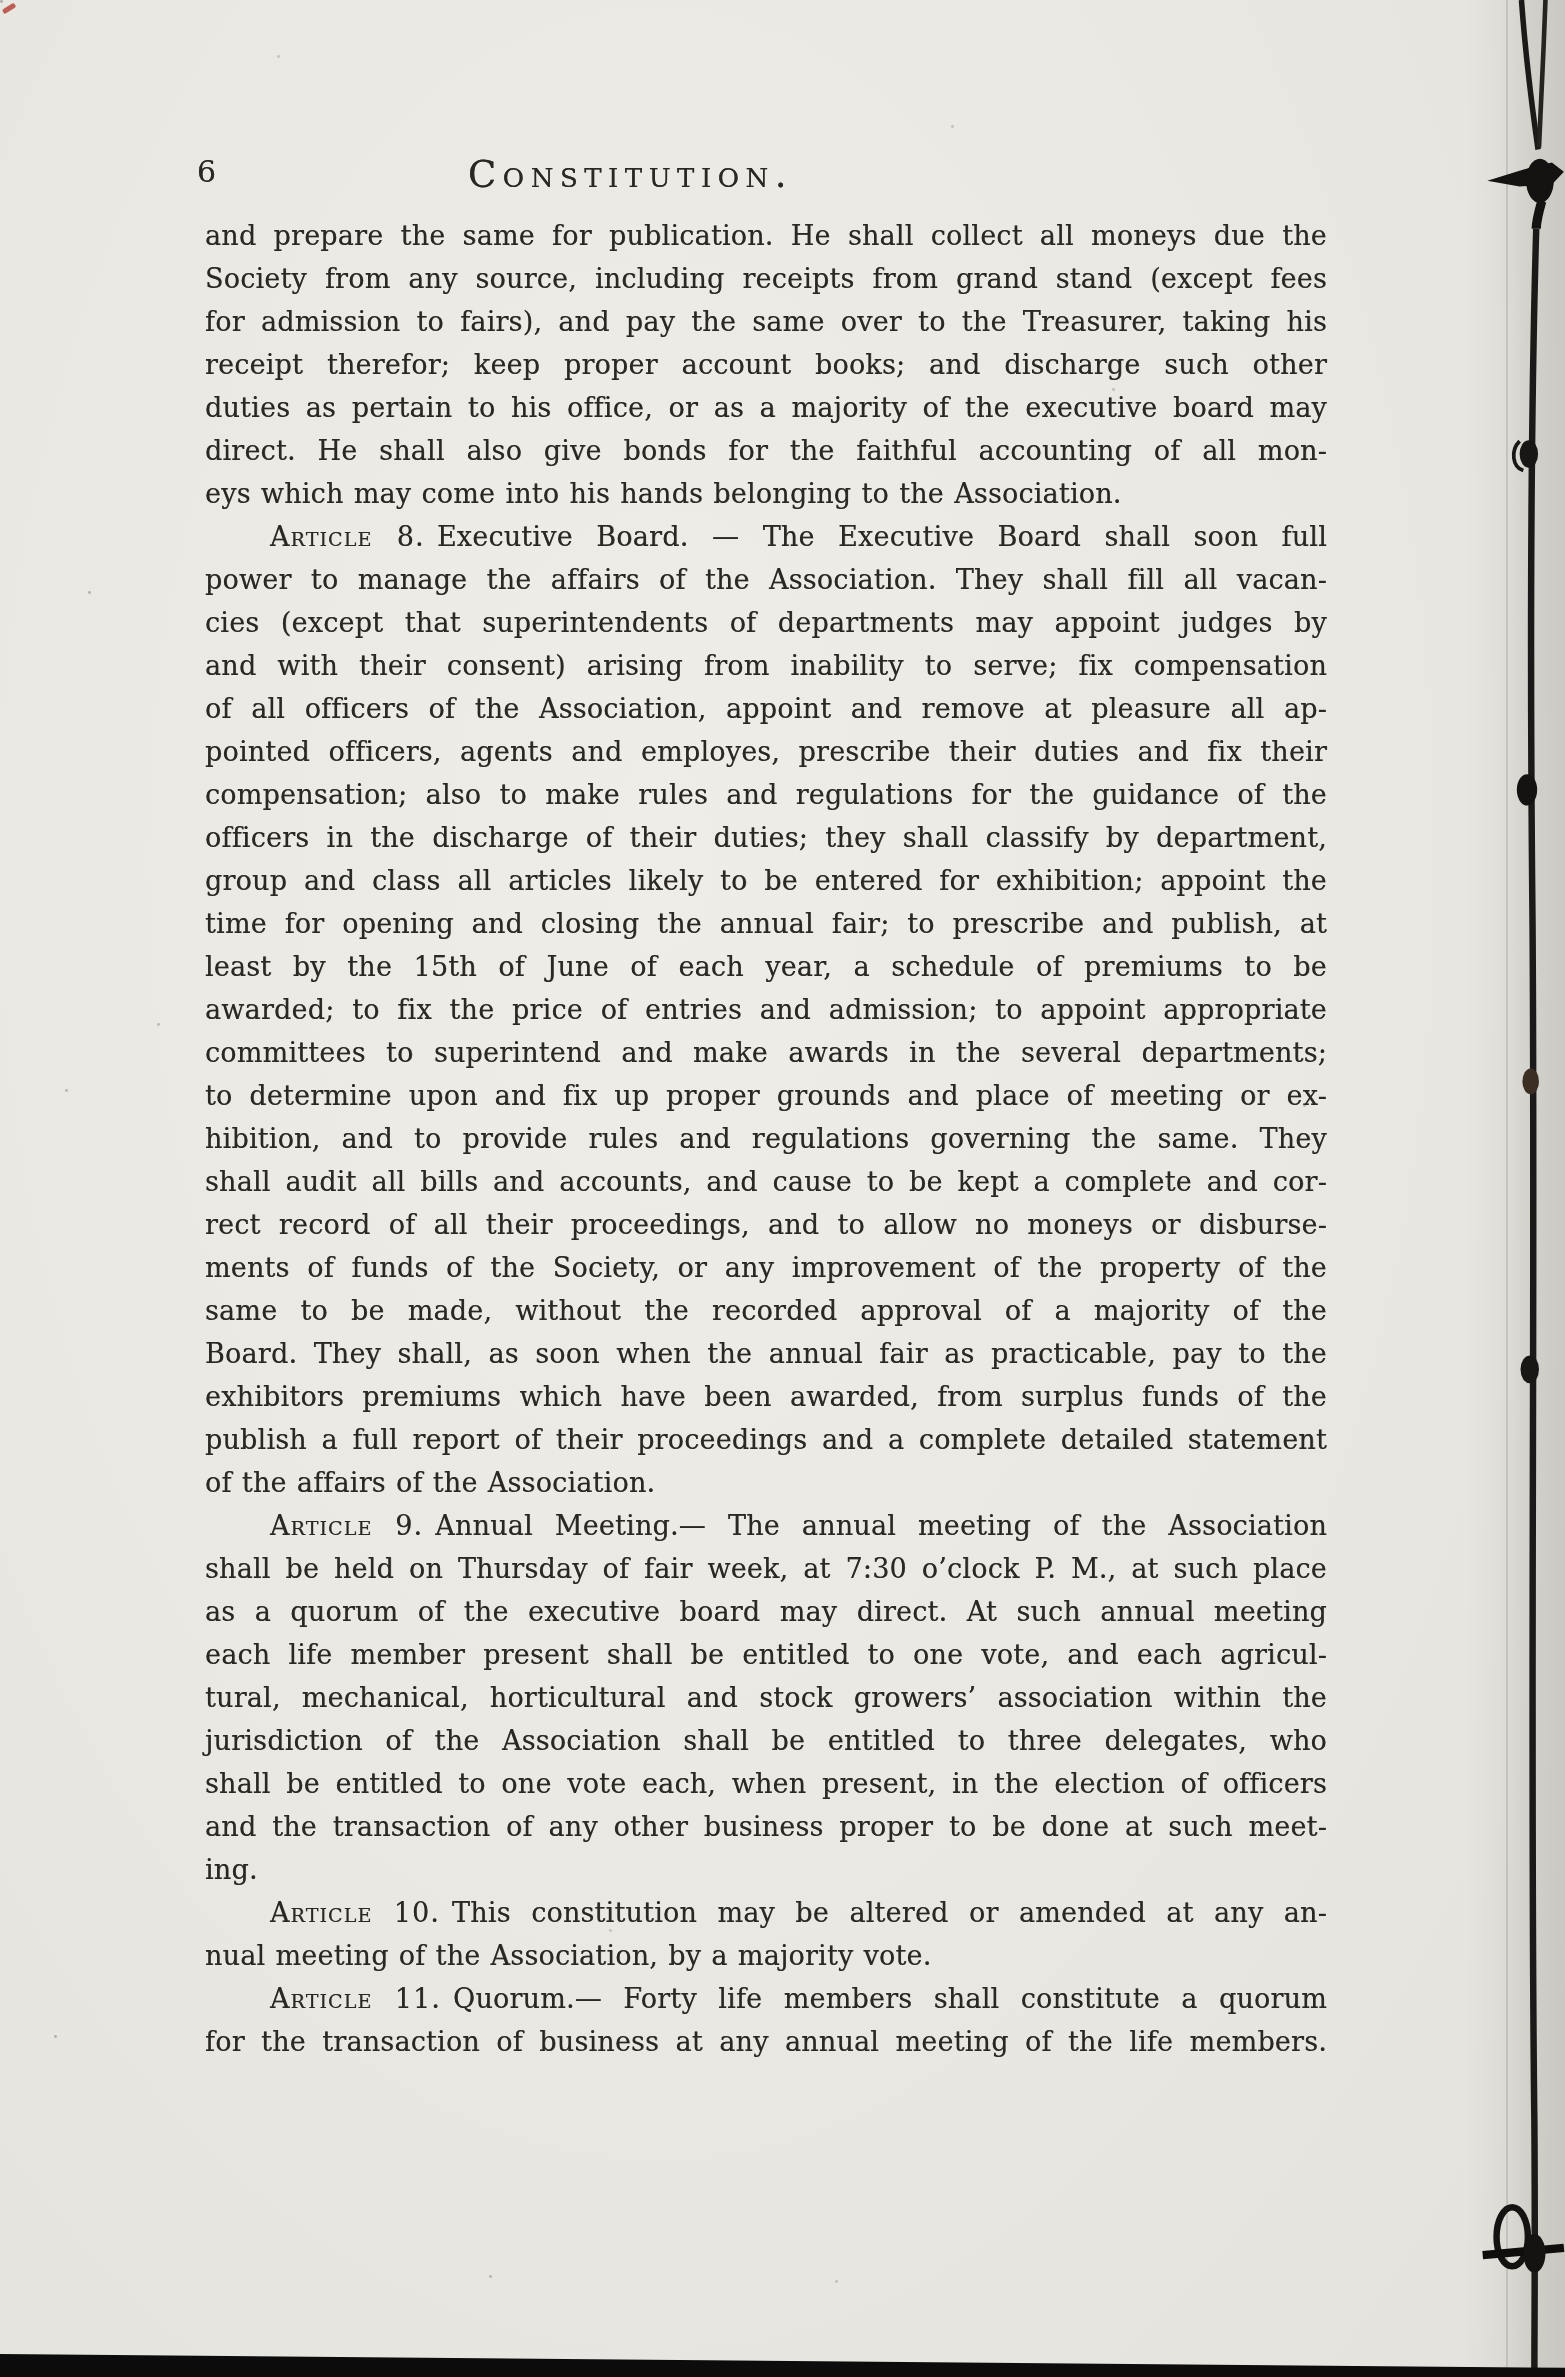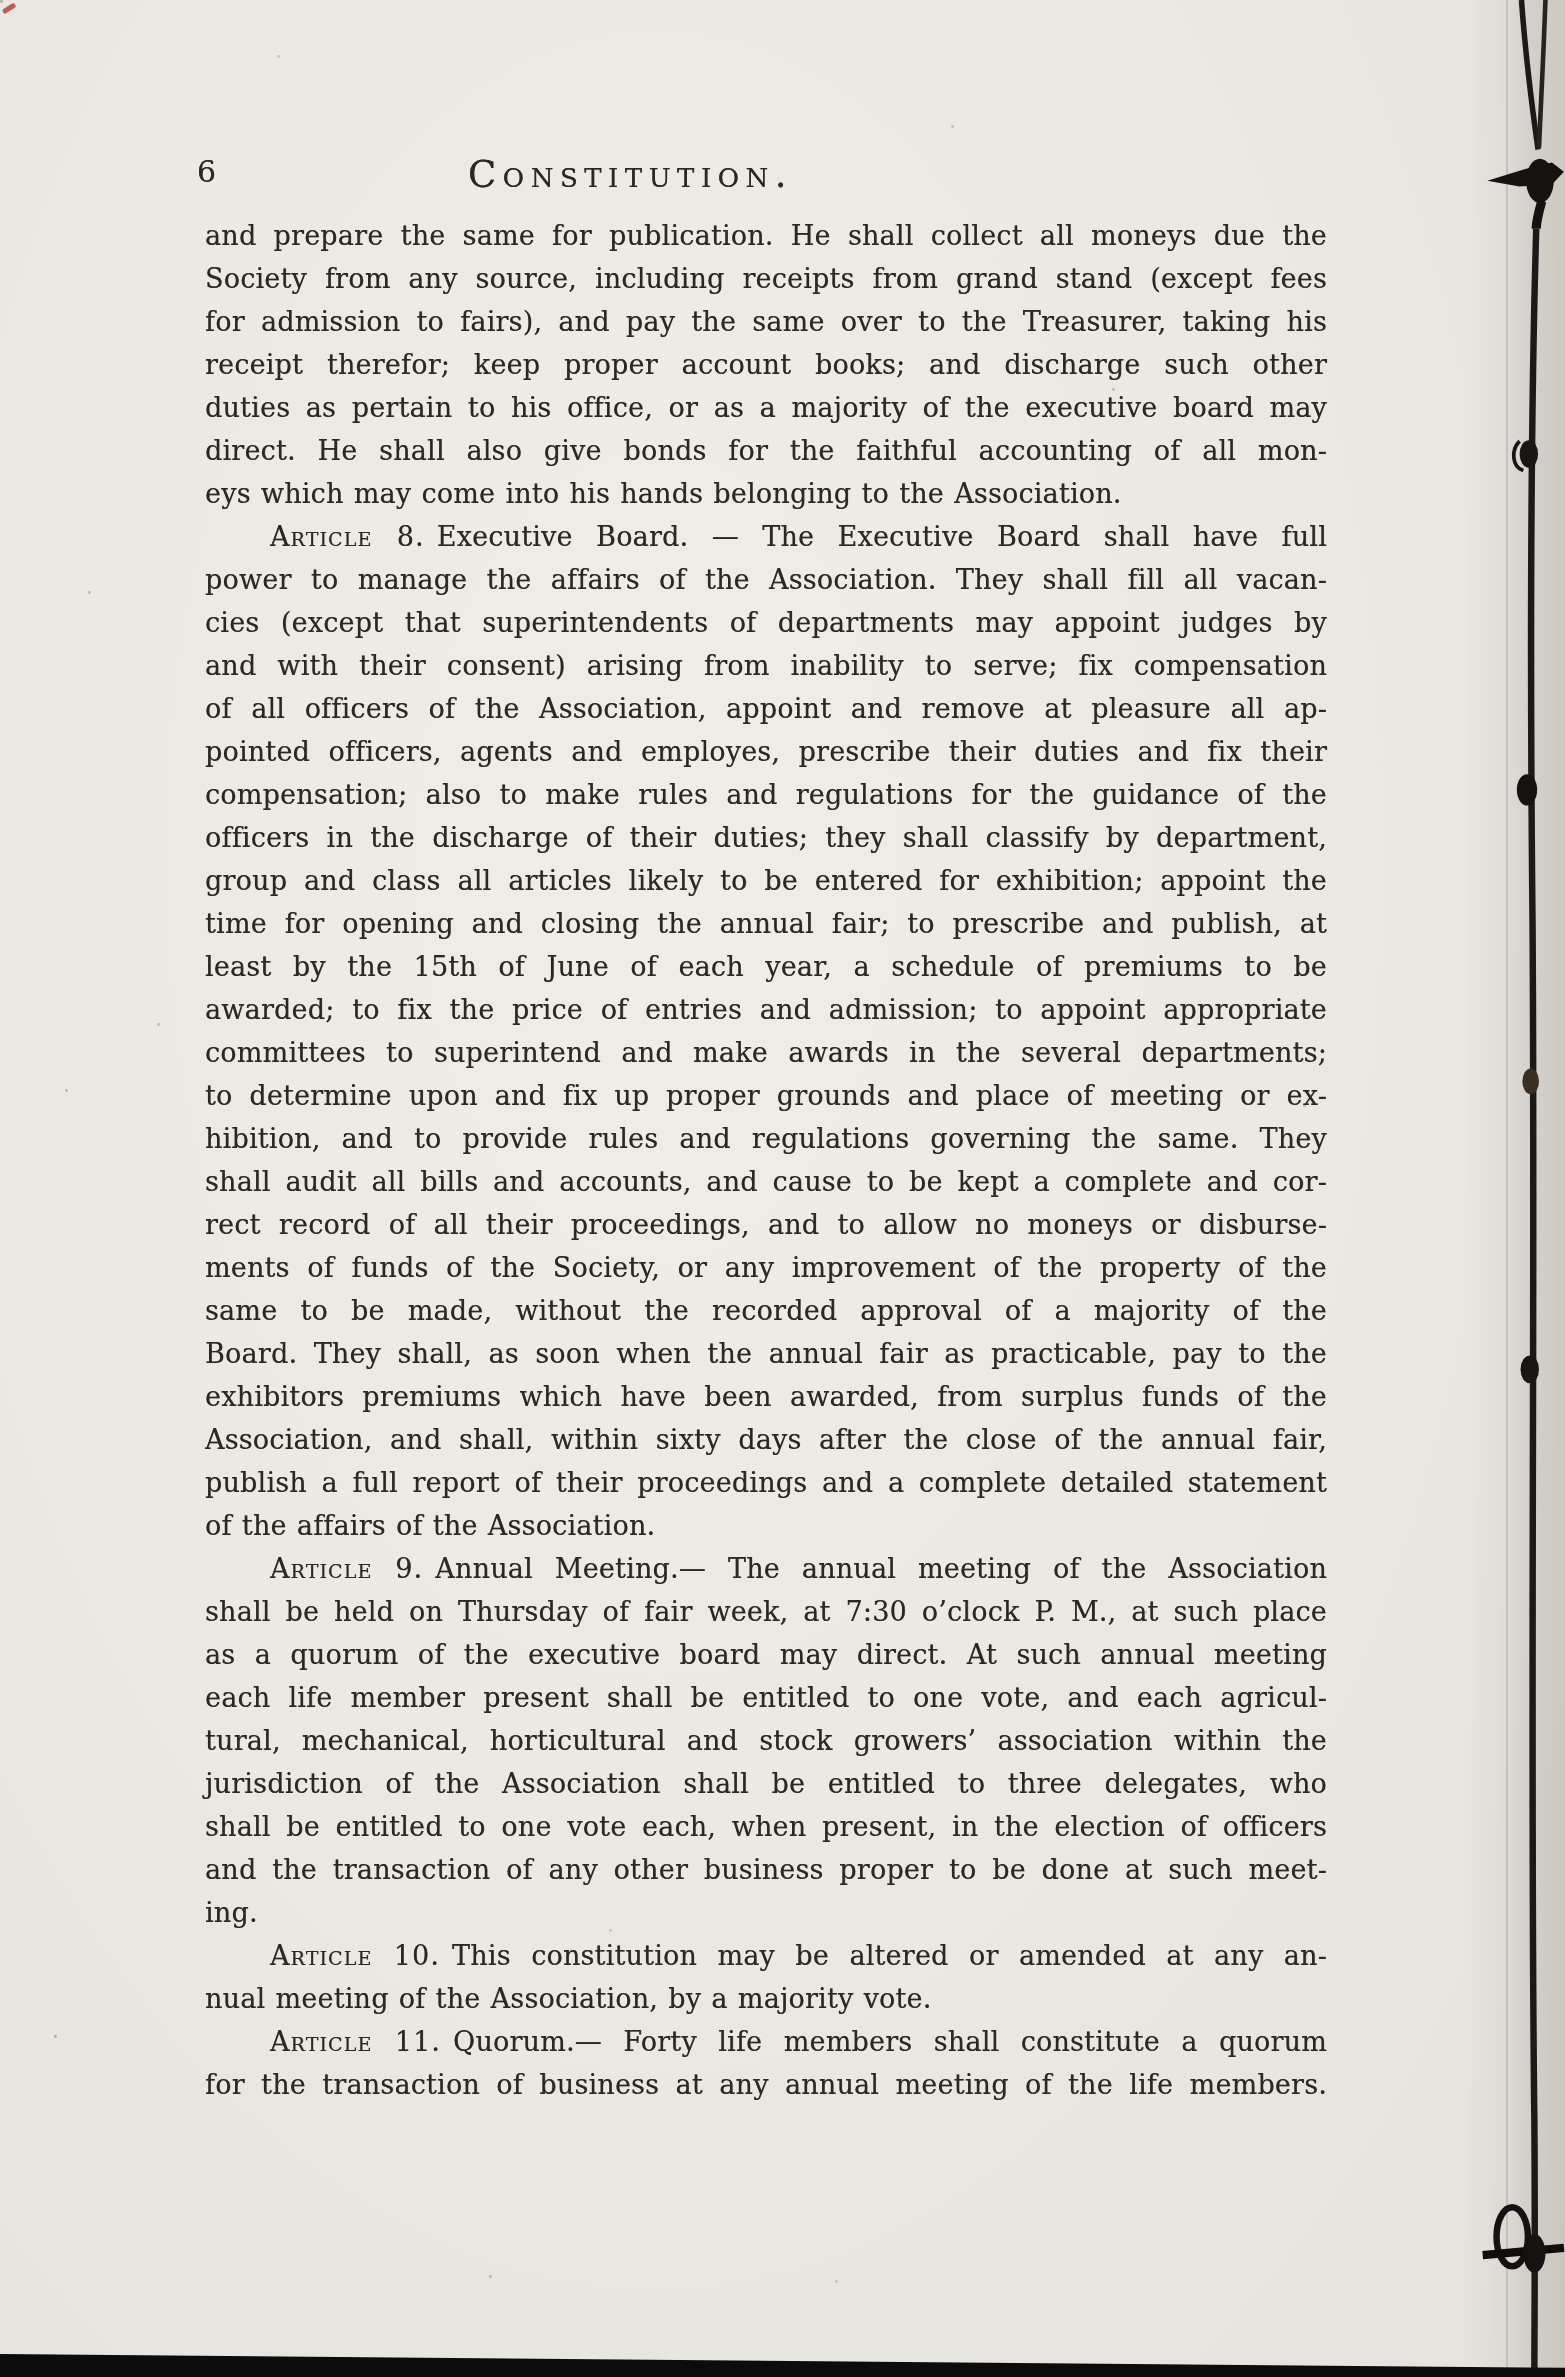--- a/index.html
+++ b/index.html
@@ -99,42 +99,41 @@
   <h1 class="page-title">Constitution.</h1>
 
   <main class="page-body">
       <div class="line"><span>and prepare the same for publication.  He shall collect all moneys due the</span></div>
       <div class="line"><span>Society from any source, including receipts from grand stand (except fees</span></div>
       <div class="line"><span>for admission to fairs), and pay the same over to the Treasurer, taking his</span></div>
       <div class="line"><span>receipt therefor; keep proper account books; and discharge such other</span></div>
       <div class="line"><span>duties as pertain to his office, or as a majority of the executive board may</span></div>
       <div class="line"><span>direct.  He shall also give bonds for the faithful accounting of all mon-</span></div>
       <div class="line endline"><span>eys which may come into his hands belonging to the Association.</span></div>
-      <div class="line indent"><span class="seg-sc">Article 8.</span><span class="seg-i">Executive Board.</span><span> — The Executive Board shall have full</span></div>
+      <div class="line indent"><span class="seg-sc">Article 8.</span><span class="seg-i">Executive Board.</span><span> — The Executive Board shall soon full</span></div>
       <div class="line"><span>power to manage the affairs of the Association.  They shall fill all vacan-</span></div>
       <div class="line"><span>cies (except that superintendents of departments may appoint judges by</span></div>
       <div class="line"><span>and with their consent) arising from inability to serve; fix compensation</span></div>
       <div class="line"><span>of all officers of the Association, appoint and remove at pleasure all ap-</span></div>
       <div class="line"><span>pointed officers, agents and employes, prescribe their duties and fix their</span></div>
       <div class="line"><span>compensation; also to make rules and regulations for the guidance of the</span></div>
       <div class="line"><span>officers in the discharge of their duties; they shall classify by department,</span></div>
       <div class="line"><span>group and class all articles likely to be entered for exhibition; appoint the</span></div>
       <div class="line"><span>time for opening and closing the annual fair; to prescribe and publish, at</span></div>
       <div class="line"><span>least by the 15th of June of each year, a schedule of premiums to be</span></div>
       <div class="line"><span>awarded; to fix the price of entries and admission; to appoint appropriate</span></div>
       <div class="line"><span>committees to superintend and make awards in the several departments;</span></div>
       <div class="line"><span>to determine upon and fix up proper grounds and place of meeting or ex-</span></div>
       <div class="line"><span>hibition, and to provide rules and regulations governing the same.  They</span></div>
       <div class="line"><span>shall audit all bills and accounts, and cause to be kept a complete and cor-</span></div>
       <div class="line"><span>rect record of all their proceedings, and to allow no moneys or disburse-</span></div>
       <div class="line"><span>ments of funds of the Society, or any improvement of the property of the</span></div>
       <div class="line"><span>same to be made, without the recorded approval of a majority of the</span></div>
       <div class="line"><span>Board.  They shall, as soon when the annual fair as practicable, pay to the</span></div>
       <div class="line"><span>exhibitors premiums which have been awarded, from surplus funds of the</span></div>
-      <div class="line"><span>Association, and shall, within sixty days after the close of the annual fair,</span></div>
       <div class="line"><span>publish a full report of their proceedings and a complete detailed statement</span></div>
       <div class="line endline"><span>of the affairs of the Association.</span></div>
       <div class="line indent"><span class="seg-sc">Article 9.</span><span class="seg-i">Annual Meeting.—</span><span> The annual meeting of the Association</span></div>
       <div class="line"><span>shall be held on Thursday of fair week, at 7:30 o’clock P. M., at such place</span></div>
       <div class="line"><span>as a quorum of the executive board may direct.  At such annual meeting</span></div>
       <div class="line"><span>each life member present shall be entitled to one vote, and each agricul-</span></div>
       <div class="line"><span>tural, mechanical, horticultural and stock growers’ association within the</span></div>
       <div class="line"><span>jurisdiction of the Association shall be entitled to three delegates, who</span></div>
       <div class="line"><span>shall be entitled to one vote each, when present, in the election of officers</span></div>
       <div class="line"><span>and the transaction of any other business proper to be done at such meet-</span></div>

